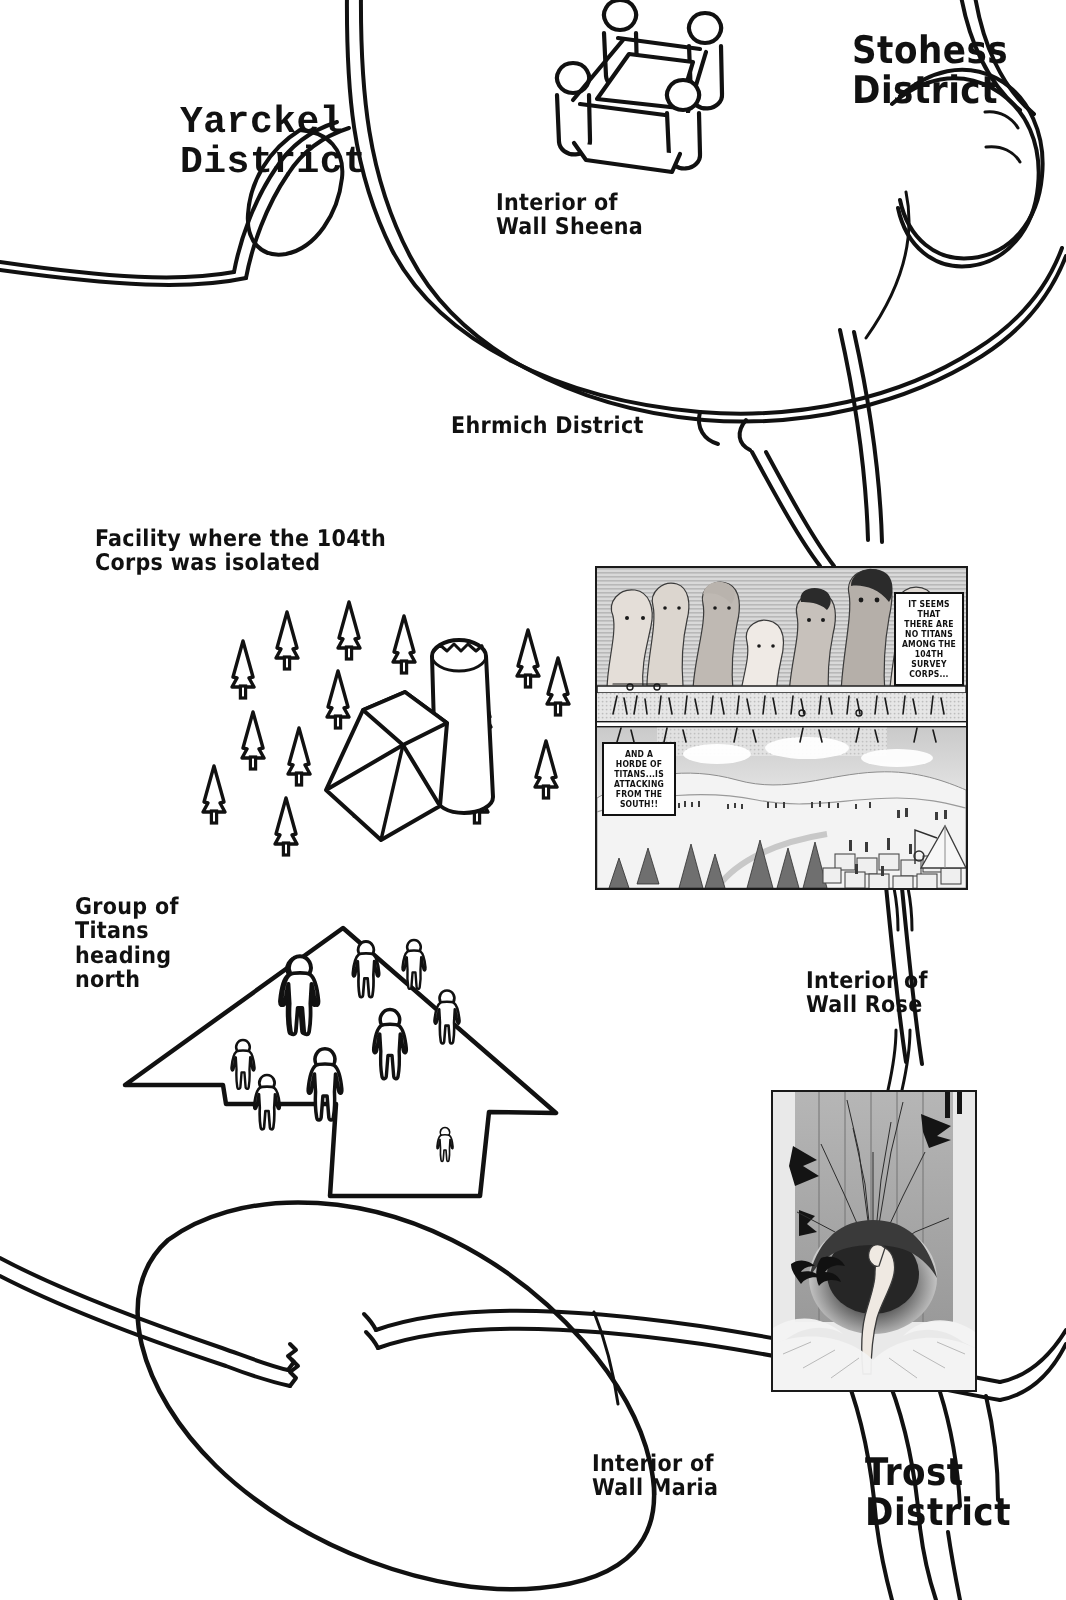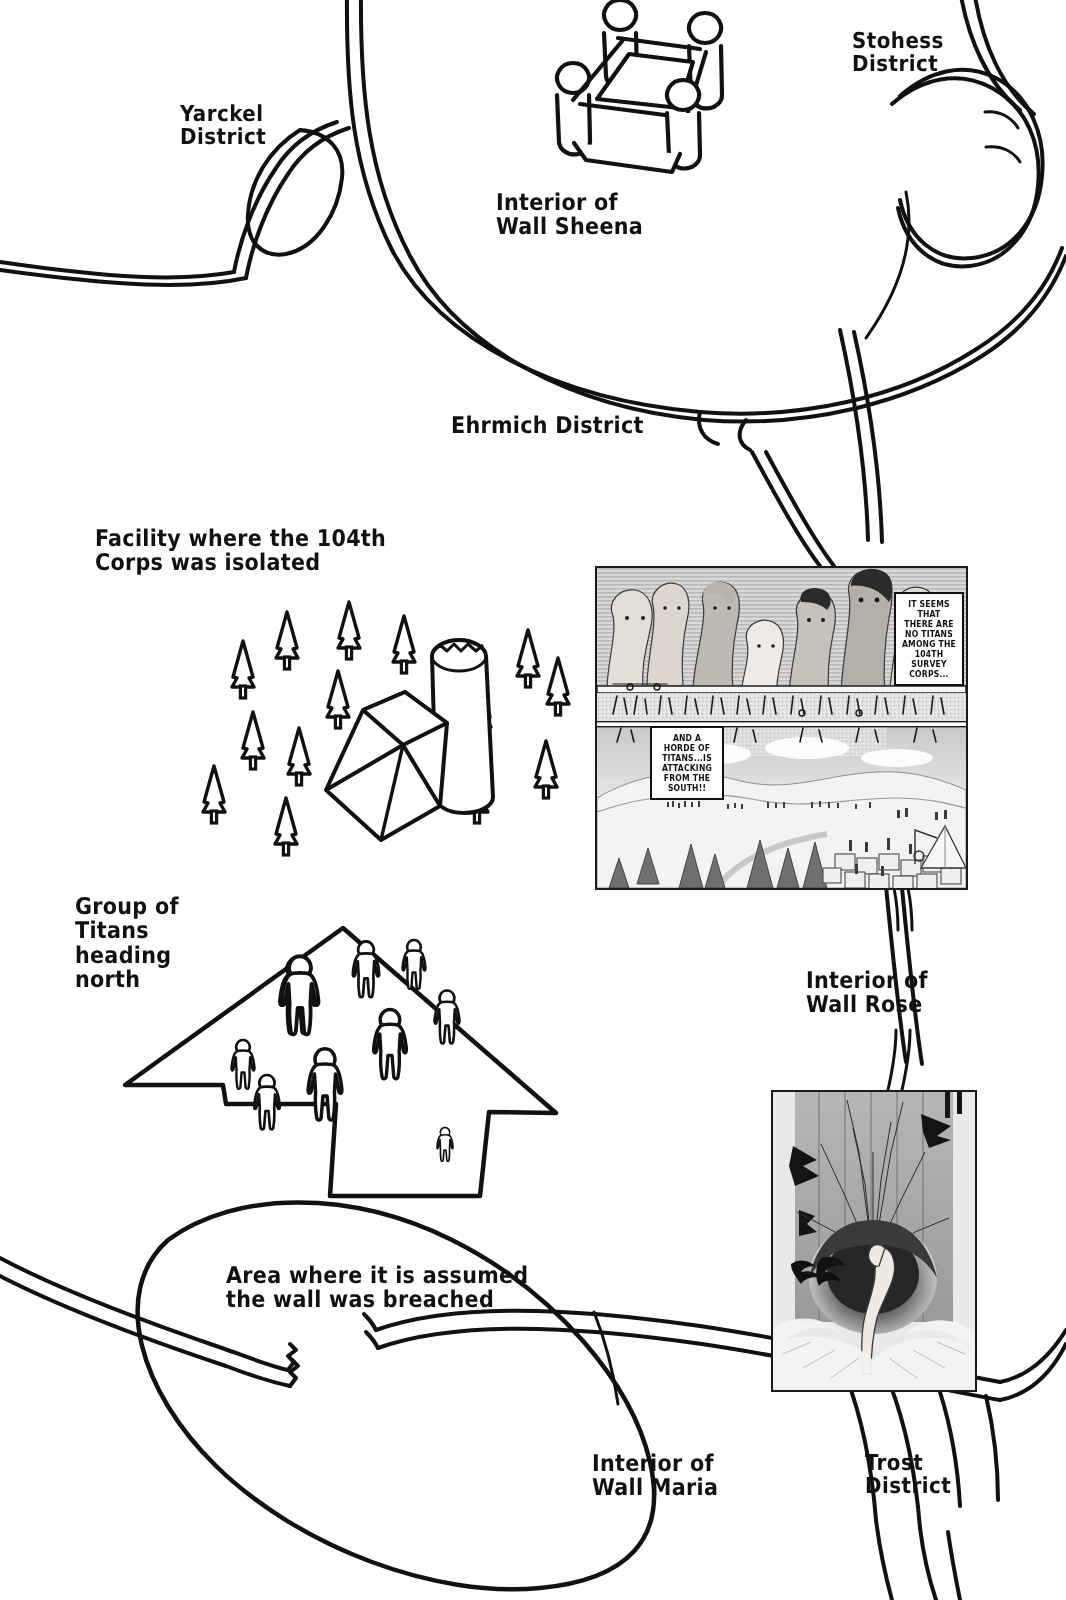--- a/index.html
+++ b/index.html
@@ -30,21 +30,21 @@
     position: absolute;
     color: #111111;
     font-family: "DejaVu Sans Condensed", "Liberation Sans Narrow", "Liberation Sans", sans-serif;
     font-weight: 700;
     letter-spacing: 0.3px;
     line-height: 1.06;
     white-space: pre-line;
     text-rendering: geometricPrecision;
     -webkit-font-smoothing: none;
   }
-  .lbl.big    { font-size: 22px; letter-spacing: 0.5px; }
+  .lbl.big    { font-size: 38px; letter-spacing: 0.5px; }
   .lbl.medium { font-size: 23px; }
   .lbl.small  { font-size: 19px; font-weight: 700; line-height: 1.22; letter-spacing: 0.1px; }
 
   
   .panel {
     position: absolute;
     border: 2px solid #1a1a1a;
     overflow: hidden;
     background: #cfcfcf;
   }
@@ -233,21 +233,21 @@
         </g>
       <g transform="translate(267,1095) scale(0.8)">
           <use href="#titan-glyph" x="0" y="0"></use>
         </g>
       <g transform="translate(445,1140) scale(0.5)">
           <use href="#titan-glyph" x="0" y="0"></use>
         </g>
     </g>
   </svg>
 
-  <div class="lbl big" style="left:180px; top:103px;">Yarckel
+  <div class="lbl big" style="left:180px; top:103px;font-family:Liberation Mono, monospace;">Yarckel
 District</div>
 
   <div class="lbl medium" style="left:496px; top:191px;">Interior of
 Wall Sheena</div>
 
   <div class="lbl big" style="left:852px; top:30px;">Stohess
 District</div>
 
 
   <div class="lbl medium" style="left:451px; top:414px;">Ehrmich District</div>
@@ -256,22 +256,20 @@
 Corps was isolated</div>
 
   <div class="lbl medium" style="left:75px; top:895px;">Group of
 Titans
 heading
 north</div>
 
   <div class="lbl medium" style="left:806px; top:969px;">Interior of
 Wall Rose</div>
 
-  <div class="lbl medium" style="left:226px; top:1264px;">Area where it is assumed
-the wall was breached</div>
 
   <div class="lbl medium" style="left:592px; top:1452px;">Interior of
 Wall Maria</div>
 
   <div class="lbl big" style="left:849px; top:1452px;margin-left:16px;">Trost
 District</div>
 
   <div class="panel" style="left:595px; top:566px; width:369px; height:320px;">
     <svg class="panel-svg" viewBox="0 0 369 320" preserveAspectRatio="none" xmlns="http://www.w3.org/2000/svg">
       <defs>
@@ -447,21 +445,21 @@
     </svg>
 
     <div class="balloon" style="left:297px; top:24px; width:58px;">IT SEEMS
 THAT
 THERE ARE
 NO TITANS
 AMONG THE
 104TH
 SURVEY
 CORPS...</div>
-    <div class="balloon" style="left:5px; top:158px; width:62px;margin-left:48px;">AND A
+    <div class="balloon" style="left:5px; top:174px; width:62px;">AND A
 HORDE OF
 TITANS...IS
 ATTACKING
 FROM THE
 SOUTH!!</div>
   </div>
 
   <div class="panel" style="left:771px; top:1090px; width:202px; height:298px;">
     <svg class="panel-svg" viewBox="0 0 202 298" preserveAspectRatio="none" xmlns="http://www.w3.org/2000/svg">
       <defs>

